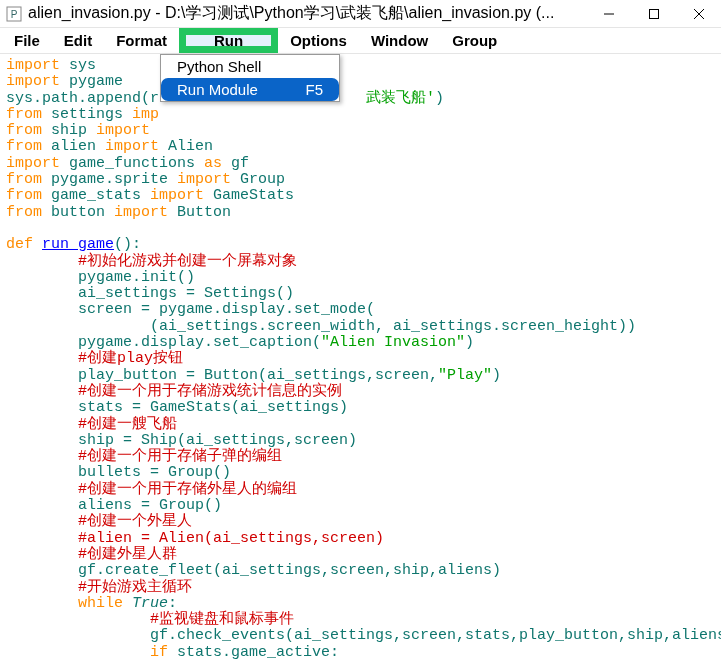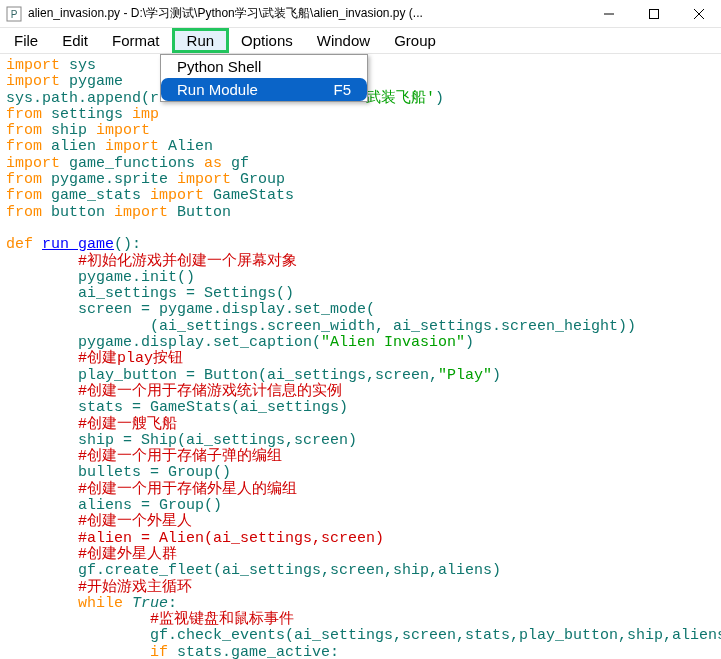--- a/index.html
+++ b/index.html
@@ -15,52 +15,53 @@
     height: 28px;
     background: #fff;
     border-bottom: 1px solid #e5e5e5;
     display: flex;
     align-items: center;
     justify-content: space-between;
     padding-left: 6px;
   }
   .titlebar-left { display: flex; align-items: center; gap: 6px; }
   .app-icon svg { display: block; }
-  .title-text { font-size: 12px; color: #000; }
+  .title-text { font-size: 16px; color: #000; }
   .win-controls { display: flex; }
   .win-btn {
     width: 45px; height: 28px;
     display: flex; align-items: center; justify-content: center;
     font-size: 12px; color: #222;
   }
   .menubar {
     height: 26px;
     display: flex;
     align-items: stretch;
     padding: 0 2px;
     background: #fff;
     border-bottom: 1px solid #e5e5e5;
     font-size: 15px;
+    font-weight: bold;
   }
   .menu-item {
     padding: 2px 12px;
     display: flex; align-items: center;
     color: #000;
     cursor: default;
   }
   .menu-item.open {
     background: #e5f1fb;
-    border: 3px solid #22c55e;
-    padding: 1px 12px;
+    border: 7px solid #22c55e;
+    padding: 1px 28px;
   }
   .dropdown {
     position: absolute;
     top: 54px;
     left: 160px;
-    width: 208px;
+    width: 180px;
     background: #fff;
     border: 1px solid #999;
     box-shadow: 2px 2px 4px rgba(0,0,0,0.25);
     z-index: 10;
     font-size: 15px;
   }
   .dropdown-item {
     display: flex;
     justify-content: space-between;
     padding: 3px 16px;

